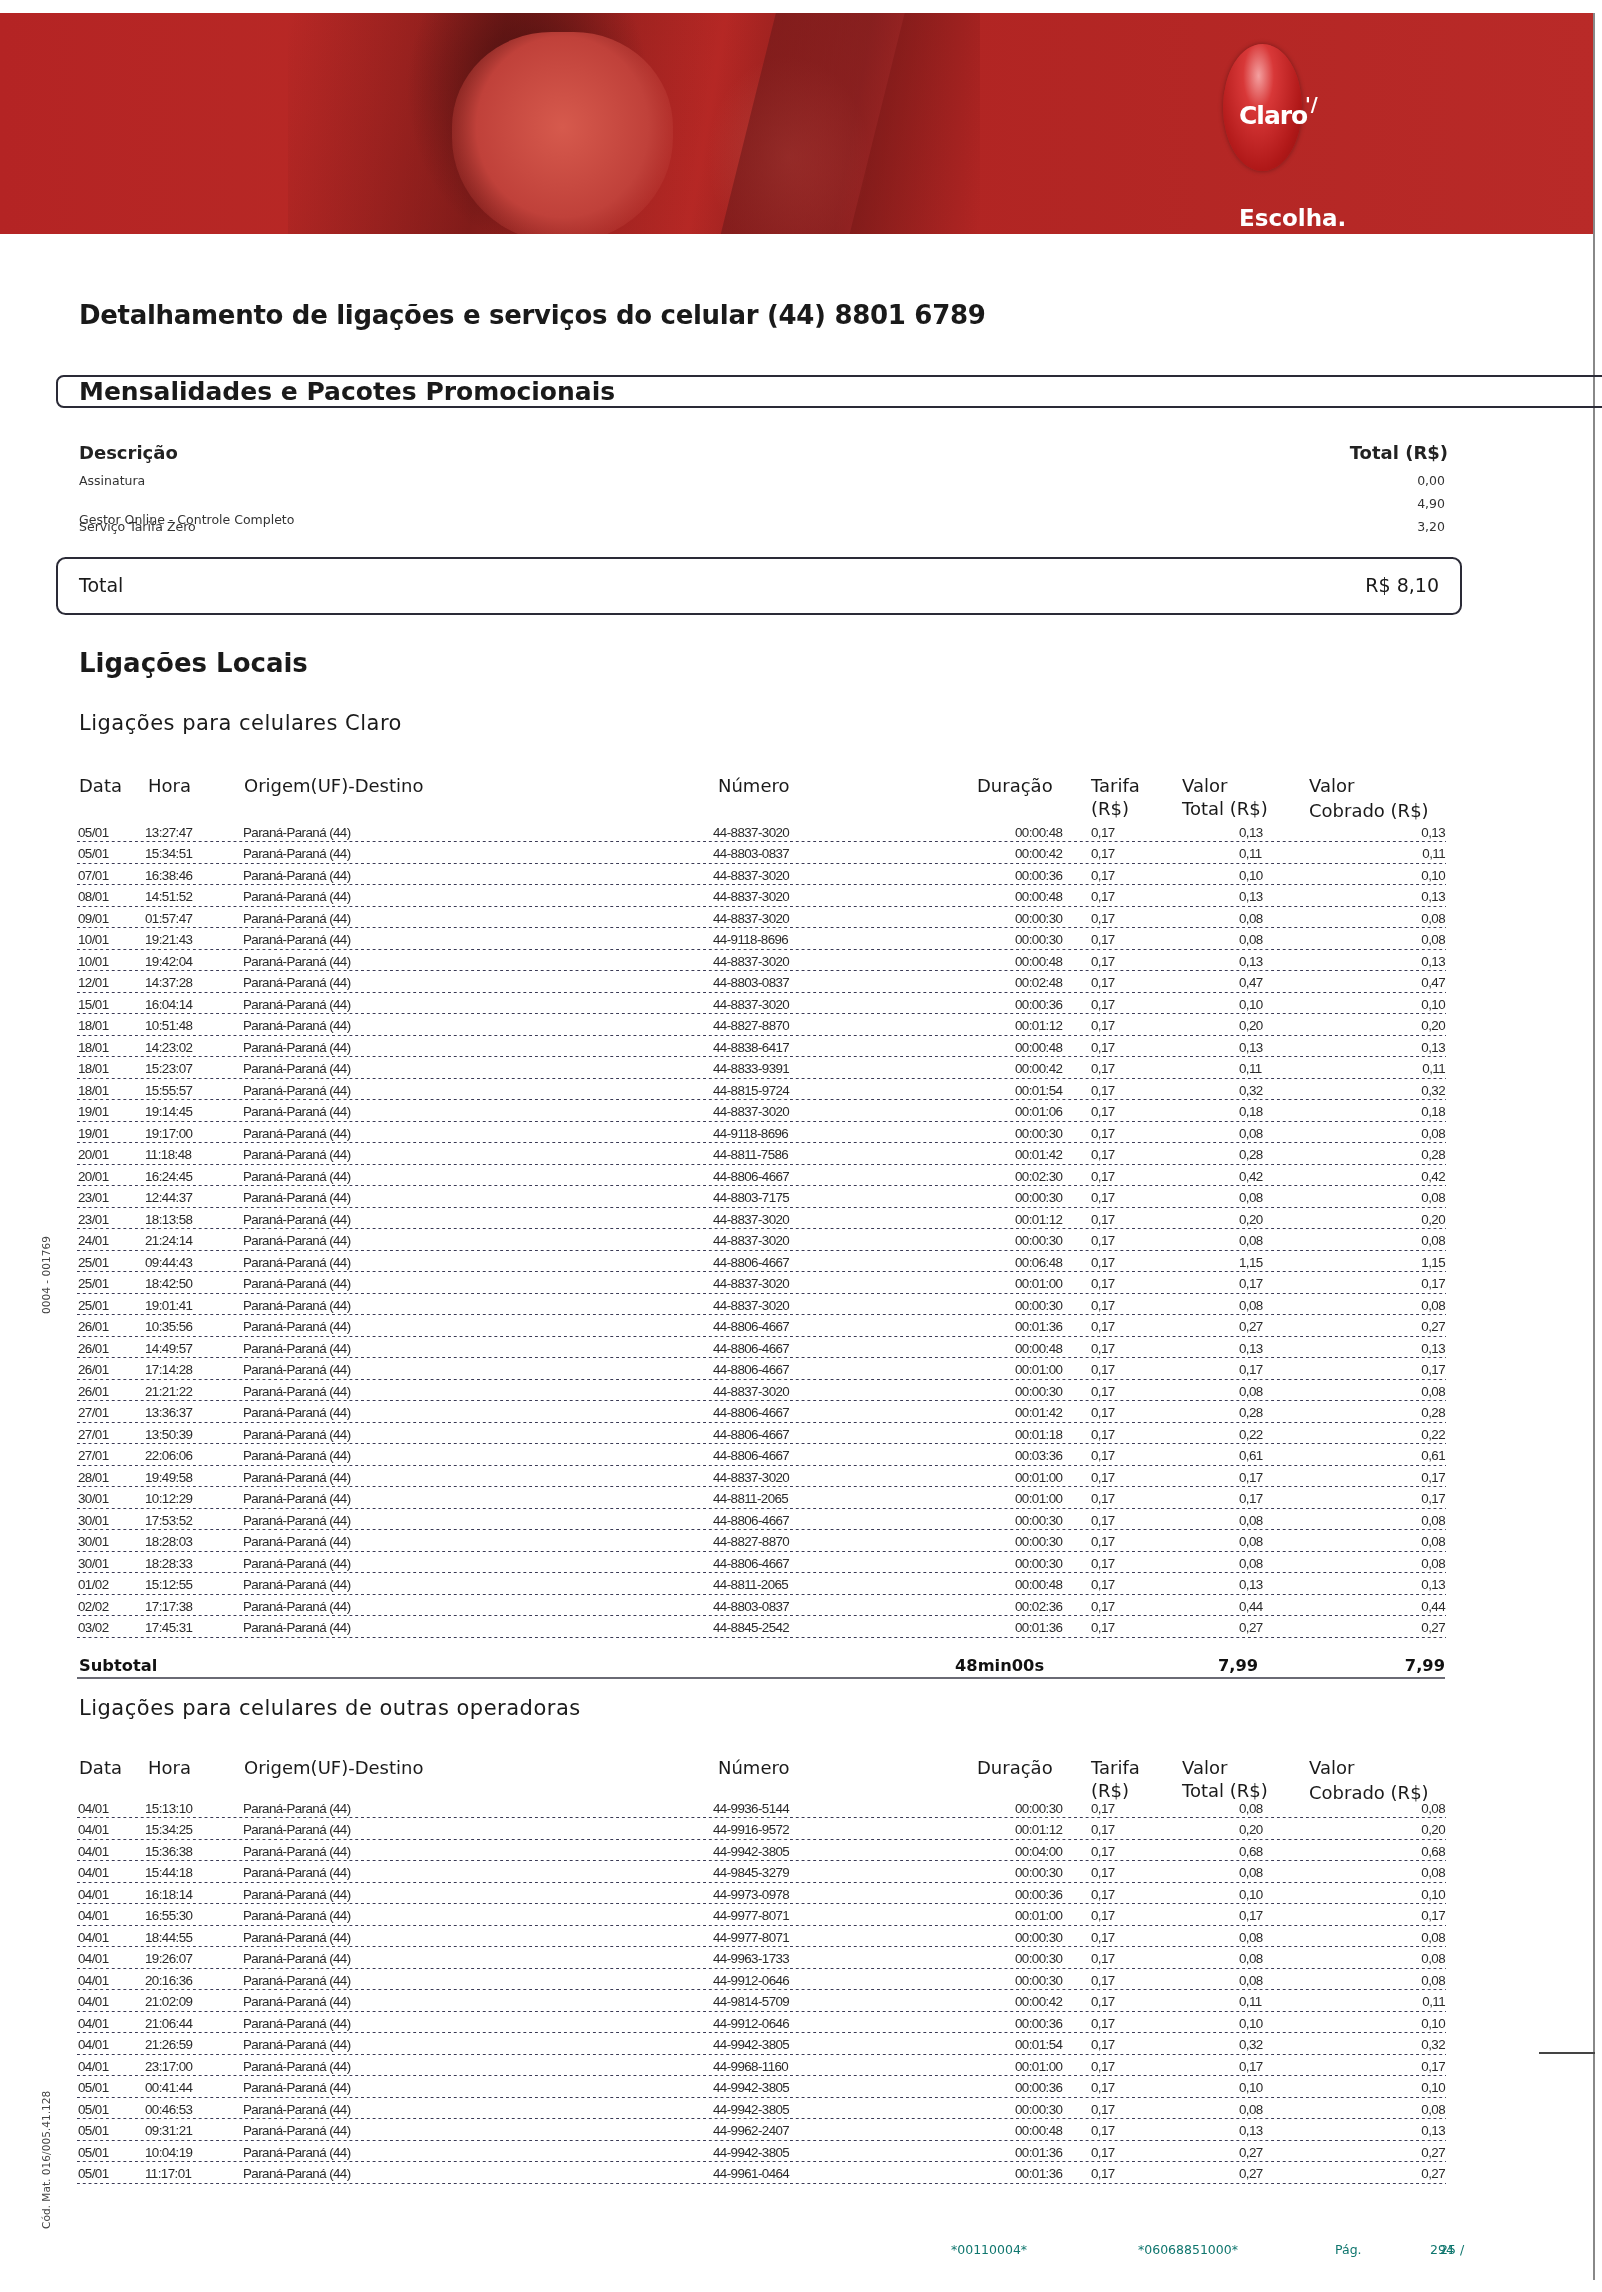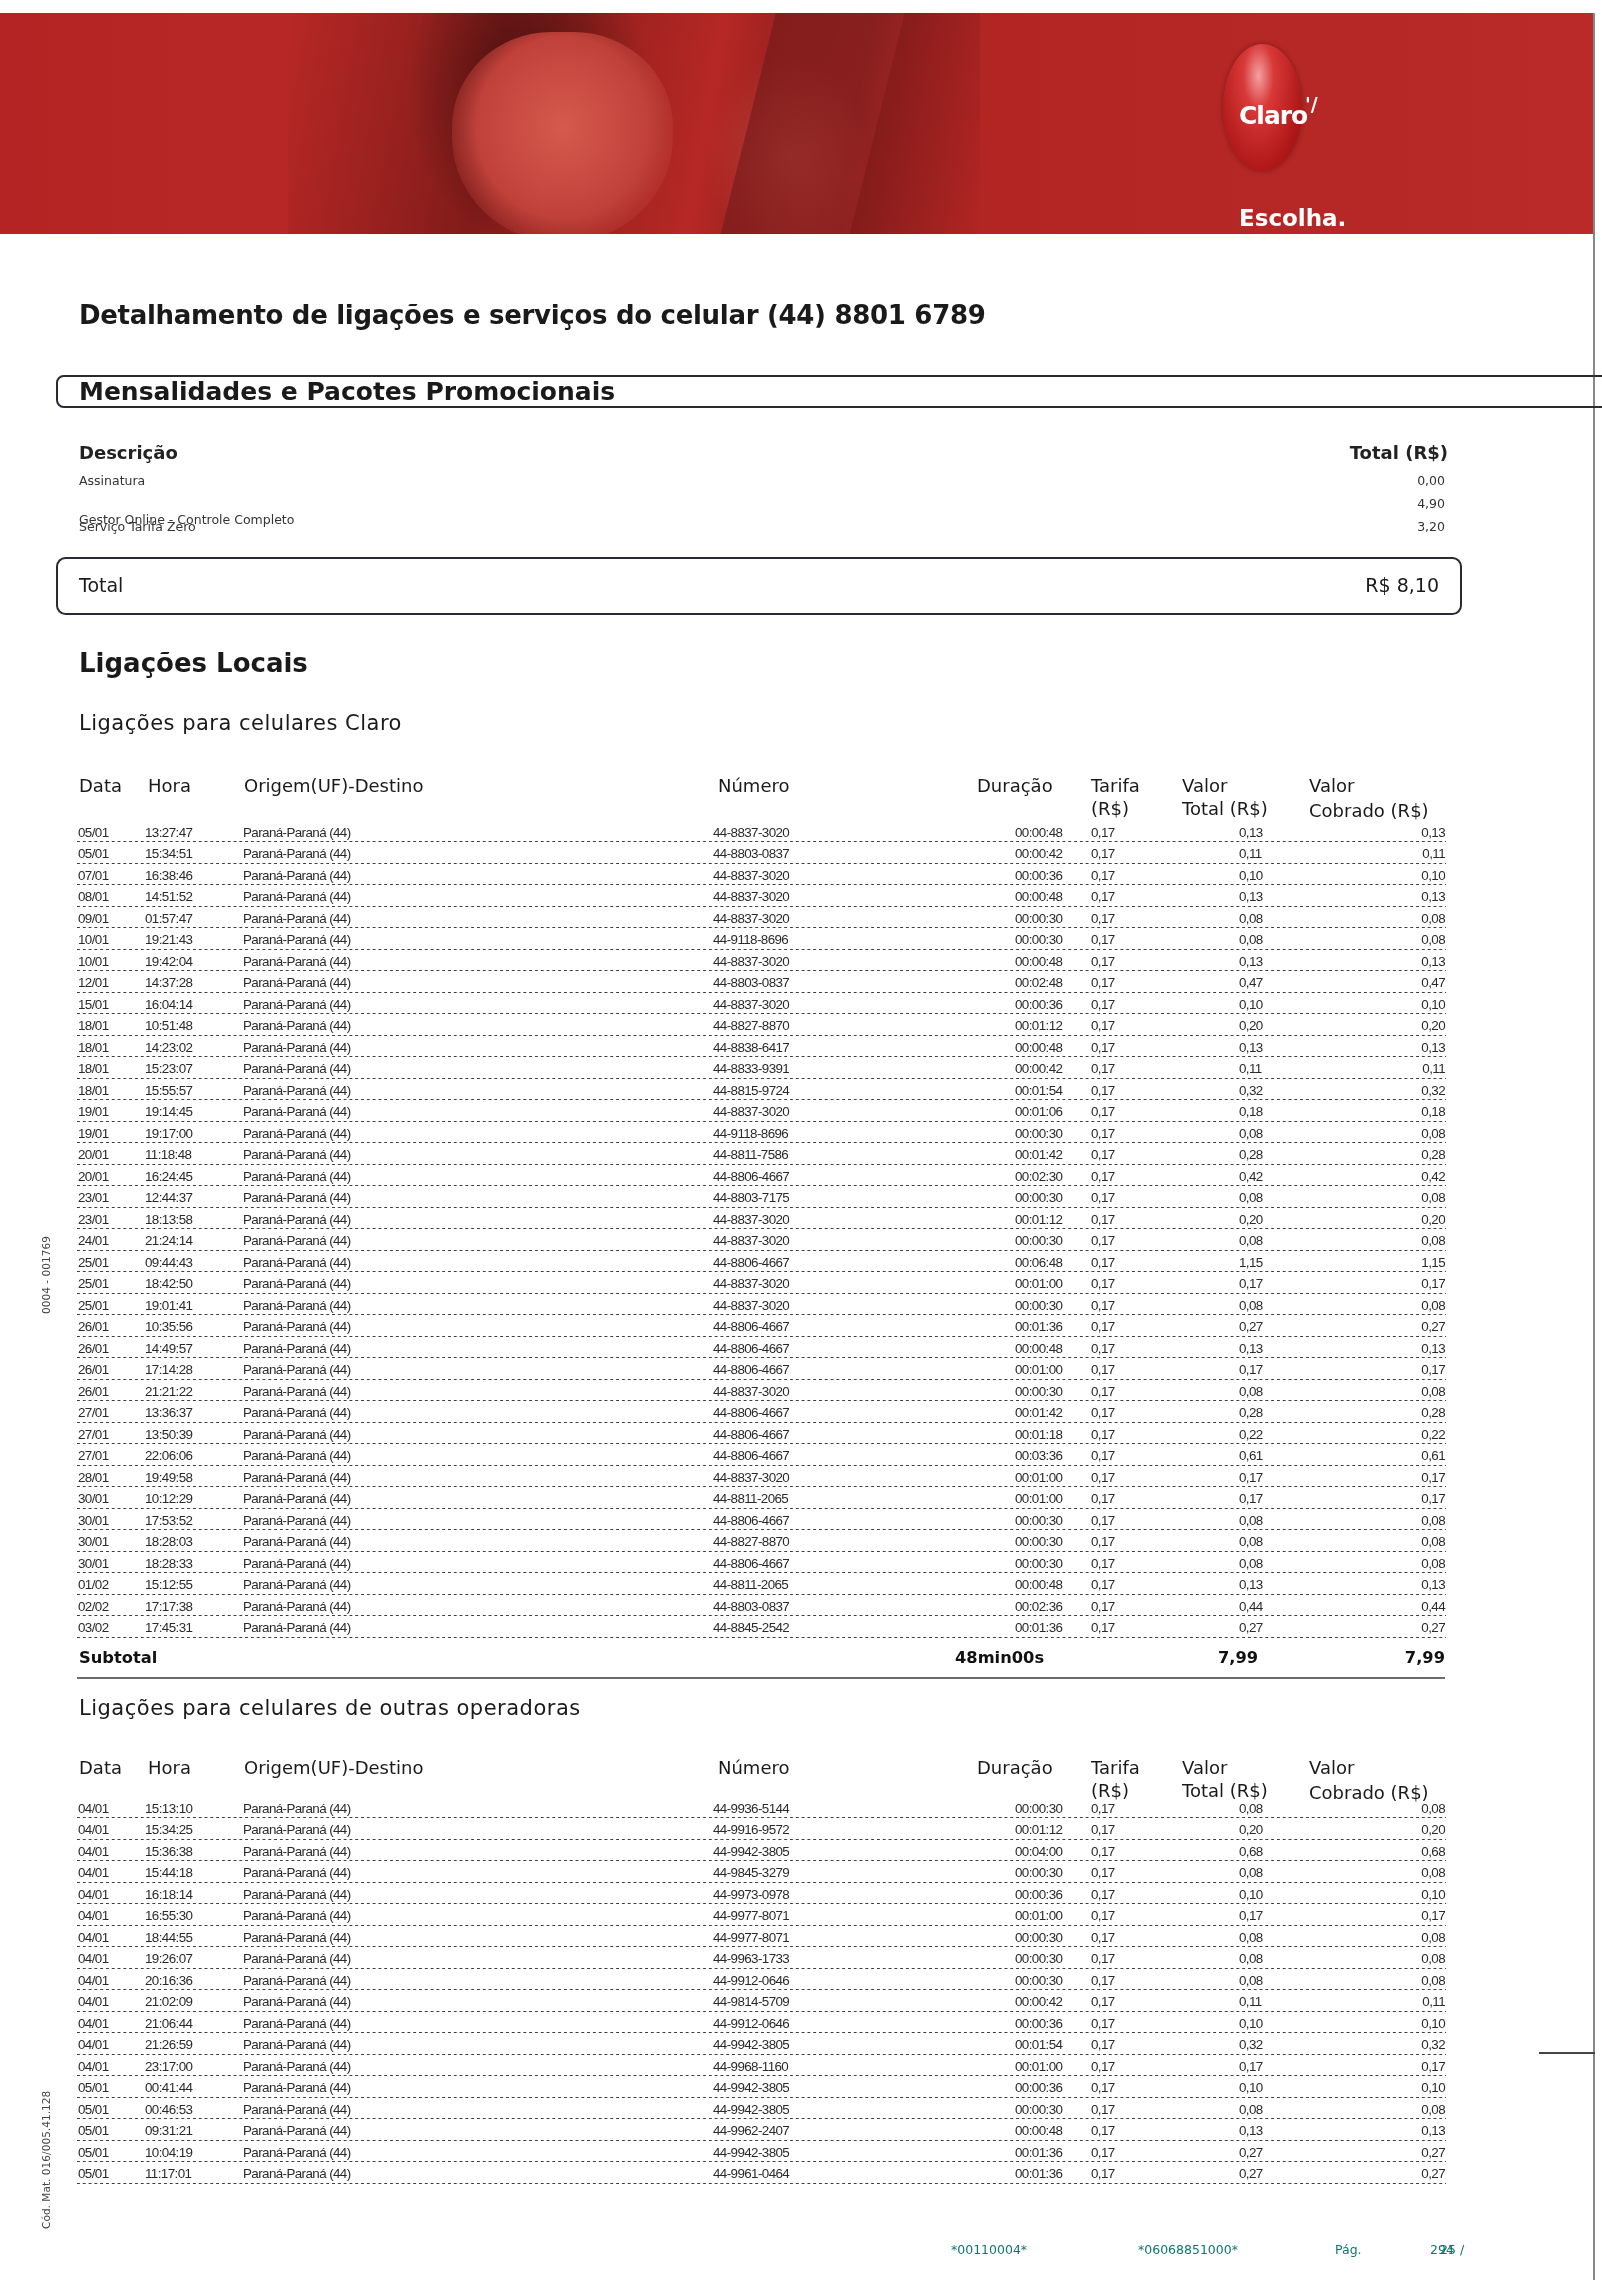--- a/index.html
+++ b/index.html
@@ -84,21 +84,21 @@
   .row .c-date { left: 0; }
   .row .c-hora { left: 67px; }
   .row .c-orig { left: 165px; }
   .row .c-num { left: 635px; }
   .row .c-dur { left: 905px; margin-left: 32px; }
   .row .c-tar { left: 1013px; }
   .row .c-vt { left: 1161px; }
   .row .c-vc { right: 0; }
 
   .subtotal { position: absolute; left: 79px; width: 1366px; height: 25px; font-weight: bold; font-size: 16.3px; color: #111; }
-  .subtotal span { position: absolute; top: 0; }
+  .subtotal span { position: absolute; top: 8px; }
   .rule { position: absolute; left: 77px; width: 1368px; height: 1.9px; background: #6a6a74; }
 
   
   .footer { position: absolute; top: 2242px; font-size: 12.5px; color: #0f766e; }
   .side-code {
     position: absolute; font-size: 10.6px; color: #444; transform: rotate(-90deg); transform-origin: left top; white-space: nowrap;
   }
   .right-mark { position: absolute; left: 1539px; top: 2052px; width: 56px; height: 1.9px; background: #444; }
   .right-edge { position: absolute; left: 1593px; top: 13.4px; width: 1.9px; height: 2267px; background: #888; }
 </style>

